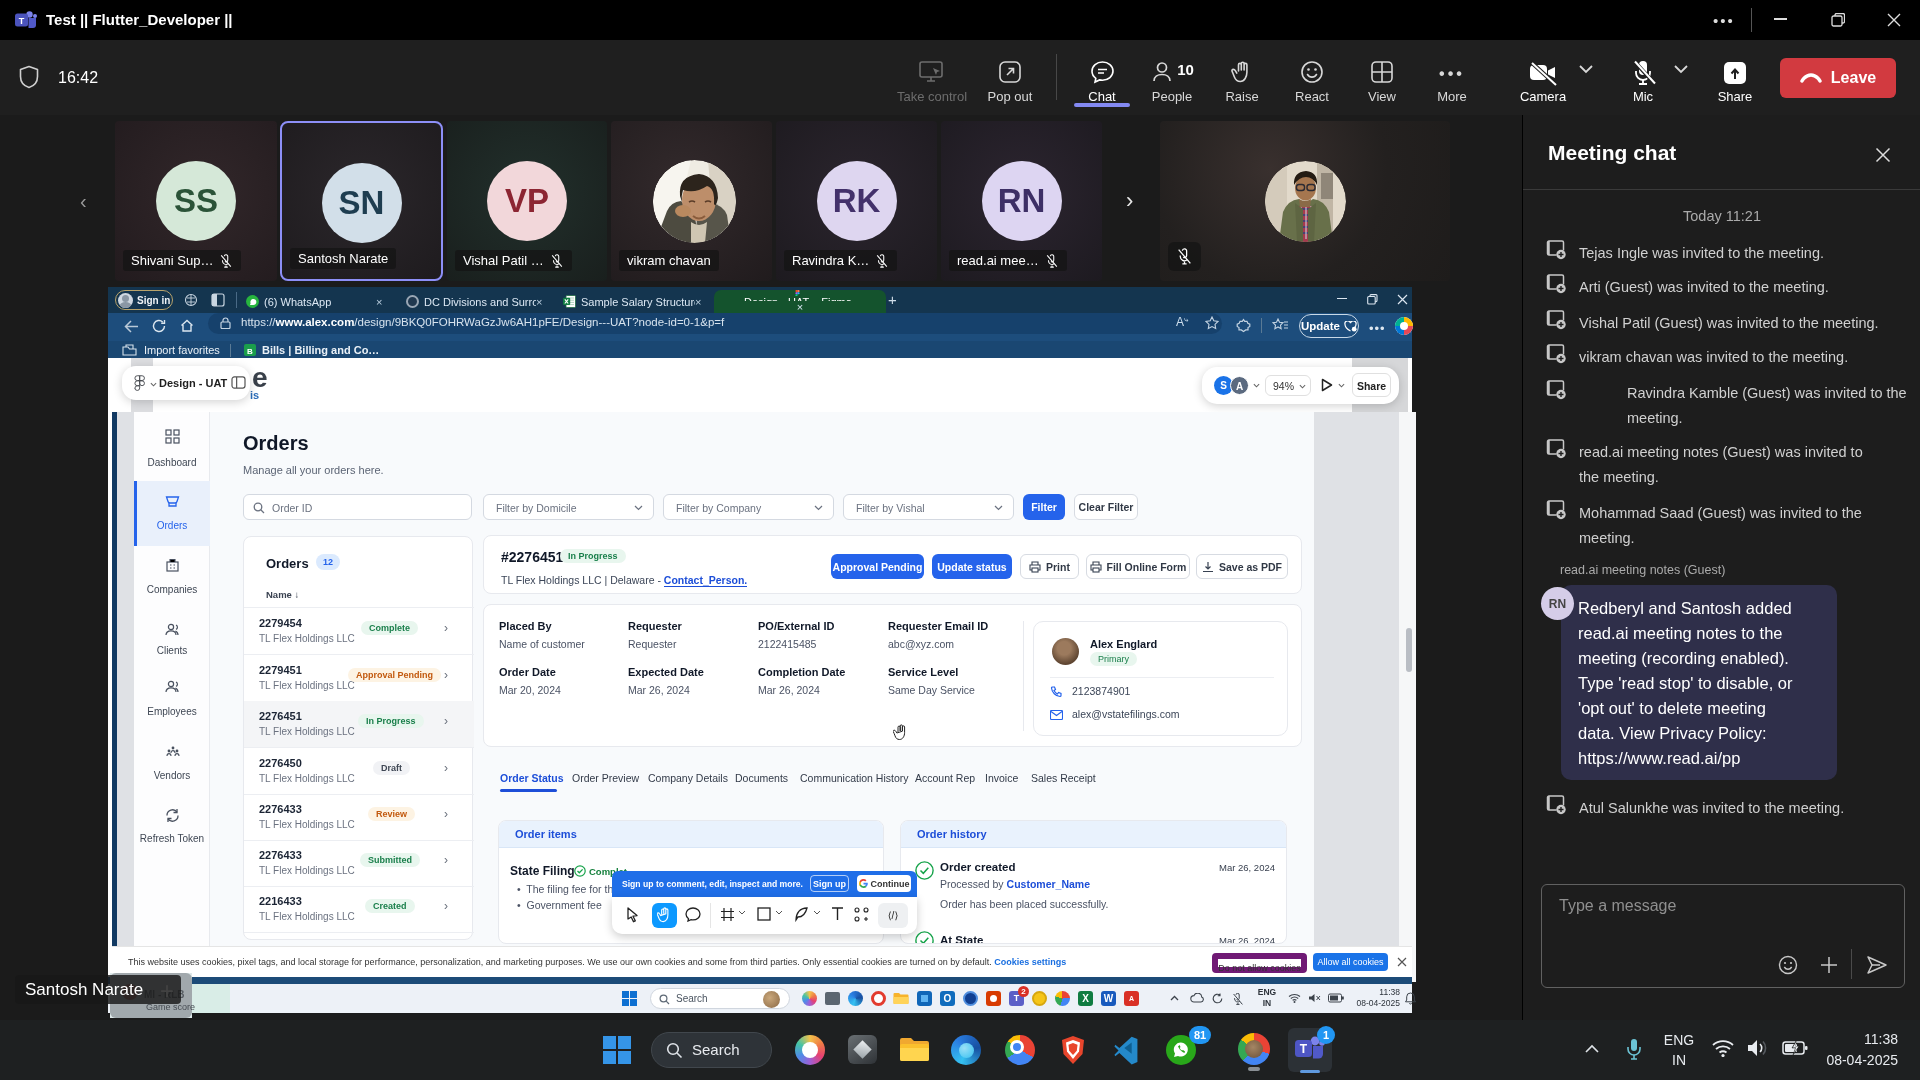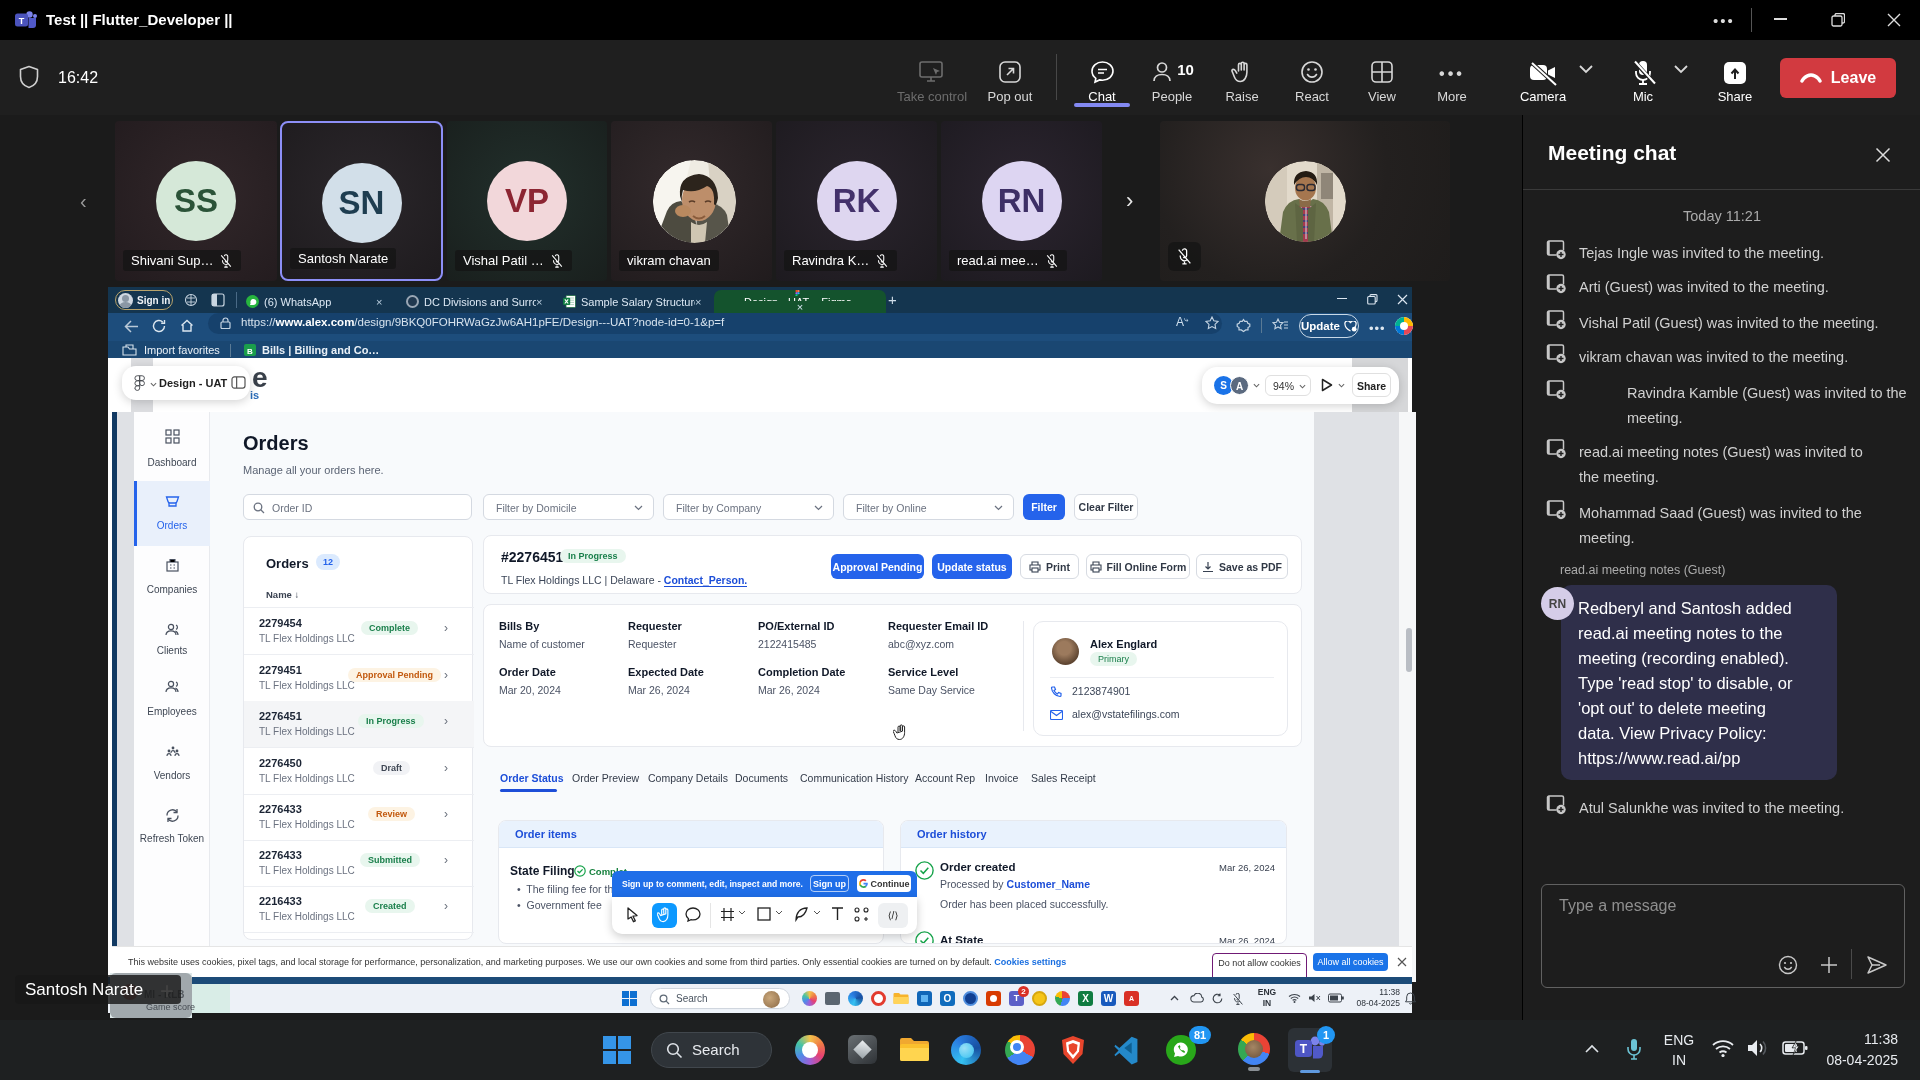--- a/index.html
+++ b/index.html
@@ -468,21 +468,21 @@
             <path d="M1 1l3.5 3.5L8 1" fill="none" stroke="#6b7280" stroke-width="1.2"></path>
           </svg>
       </div>
       <div class="abs" style="left:453px;top:82px;width:171px;height:26px;background:#fff;border:1px solid #d4d9e1;border-radius:6px;">
         <span class="abs" style="left:12px;top:7px;font-size:10.5px;color:#6b7280;">Filter by Company</span>
         <svg class="abs" style="left:150px;top:10px" width="9" height="6" viewBox="0 0 9 6">
             <path d="M1 1l3.5 3.5L8 1" fill="none" stroke="#6b7280" stroke-width="1.2"></path>
           </svg>
       </div>
       <div class="abs" style="left:633px;top:82px;width:171px;height:26px;background:#fff;border:1px solid #d4d9e1;border-radius:6px;">
-        <span class="abs" style="left:12px;top:7px;font-size:10.5px;color:#6b7280;">Filter by Online</span>
+        <span class="abs" style="left:12px;top:7px;font-size:10.5px;color:#6b7280;">Filter by Vishal</span>
         <svg class="abs" style="left:150px;top:10px" width="9" height="6" viewBox="0 0 9 6">
             <path d="M1 1l3.5 3.5L8 1" fill="none" stroke="#6b7280" stroke-width="1.2"></path>
           </svg>
       </div>
       <div class="bluebtn" style="left:813px;top:82px;width:42px;height:26px;">Filter</div>
       <div class="whitebtn" style="left:864px;top:82px;width:64px;height:26px;">Clear Filter</div>
 
       <div class="card" style="left:33px;top:124px;width:230px;height:404px;">
         <span class="abs" style="left:22px;top:19px;font-size:13px;font-weight:700;color:#101828;">Orders</span>
         <span class="abs" style="left:72px;top:17px;background:#dbeafe;color:#2563eb;font-size:9px;font-weight:700;border-radius:9px;padding:3px 7px;">12</span>
@@ -538,21 +538,21 @@
         <div class="whitebtn" style="left:602px;top:18px;width:104px;height:25px;"><svg width="12" height="12" viewBox="0 0 12 12">
               <path d="M3 4V1h6v3M3 9H1V4h10v5H9" fill="none" stroke="#384252" stroke-width="1.1"></path>
               <rect x="3" y="7" width="6" height="4" fill="none" stroke="#384252" stroke-width="1.1"></rect>
             </svg>Fill Online Form</div>
         <div class="whitebtn" style="left:712px;top:18px;width:92px;height:25px;"><svg width="12" height="12" viewBox="0 0 12 12">
               <path d="M6 1v7M3.5 5.5L6 8l2.5-2.5M1 10.5h10" fill="none" stroke="#384252" stroke-width="1.2"></path>
             </svg>Save as PDF</div>
       </div>
 
       <div class="card" style="left:273px;top:192px;width:819px;height:143px;">
-        <span class="abs" style="left:15px;top:15px;font-size:11px;font-weight:700;color:#101828;">Bills By</span>
+        <span class="abs" style="left:15px;top:15px;font-size:11px;font-weight:700;color:#101828;">Placed By</span>
         <span class="abs" style="left:144px;top:15px;font-size:11px;font-weight:700;color:#101828;">Requester</span>
         <span class="abs" style="left:274px;top:15px;font-size:11px;font-weight:700;color:#101828;">PO/External ID</span>
         <span class="abs" style="left:404px;top:15px;font-size:11px;font-weight:700;color:#101828;">Requester Email ID</span>
         <span class="abs" style="left:15px;top:33px;font-size:10.5px;color:#4a5264;">Name of customer</span>
         <span class="abs" style="left:144px;top:33px;font-size:10.5px;color:#4a5264;">Requester</span>
         <span class="abs" style="left:274px;top:33px;font-size:10.5px;color:#4a5264;">2122415485</span>
         <span class="abs" style="left:404px;top:33px;font-size:10.5px;color:#4a5264;">abc@xyz.com</span>
         <span class="abs" style="left:15px;top:61px;font-size:11px;font-weight:700;color:#101828;">Order Date</span>
         <span class="abs" style="left:144px;top:61px;font-size:11px;font-weight:700;color:#101828;">Expected Date</span>
         <span class="abs" style="left:274px;top:61px;font-size:11px;font-weight:700;color:#101828;">Completion Date</span>
@@ -728,21 +728,21 @@
       <div class="sbitem" style="top:421px;">Refresh Token</div>
     </div>
 
     <div class="abs" style="left:1202px;top:0;width:102px;height:570px;background:#dfe1e5;"></div>
     <div class="abs" style="left:1287px;top:0;width:17px;height:570px;background:#f6f7f8;"></div>
     <div class="abs" style="left:1294px;top:216px;width:6px;height:44px;background:#b9bdc4;border-radius:3px;"></div>
   </div>
 
   <div class="abs" style="left:4px;top:659px;width:1300px;height:31px;background:#fff;border-top:1px solid #e5e5e5;">
     <span class="abs" style="left:16px;top:10px;font-size:9px;color:#333;">This website uses cookies, pixel tags, and local storage for performance, personalization, and marketing purposes. We use our own cookies and some from third parties. Only essential cookies are turned on by default. <b style="color:#1a6fe0;">Cookies settings</b></span>
-    <span class="abs" style="left:1100px;top:6px;width:95px;height:30px;border:1px solid #701a75;border-radius:4px;font-size:9px;color:#333;text-align:center;line-height:18px;">Do not allow cookies</span>
+    <span class="abs" style="left:1100px;top:6px;width:95px;height:20px;border:6px solid #701a75;border-radius:4px;font-size:9px;color:#333;text-align:center;line-height:18px;">Do not allow cookies</span>
     <span class="abs" style="left:1201px;top:6px;width:75px;height:18px;background:#1a73e8;border-radius:4px;font-size:9px;color:#fff;text-align:center;line-height:18px;">Allow all cookies</span>
     <svg class="abs" style="left:1285px;top:10px" width="10" height="10" viewBox="0 0 10 10">
         <path d="M1 1l8 8M9 1L1 9" stroke="#555" stroke-width="1.2"></path>
       </svg>
   </div>
 
   <div class="abs" style="left:0;top:690px;width:1304px;height:7px;background:#1c4b78;"></div>
 
   <div class="abs" style="left:0;top:697px;width:1304px;height:29px;background:#edf1f7;">
     <div class="abs" style="left:7px;top:0px;width:115px;height:29px;background:#d9ede7;"></div>

